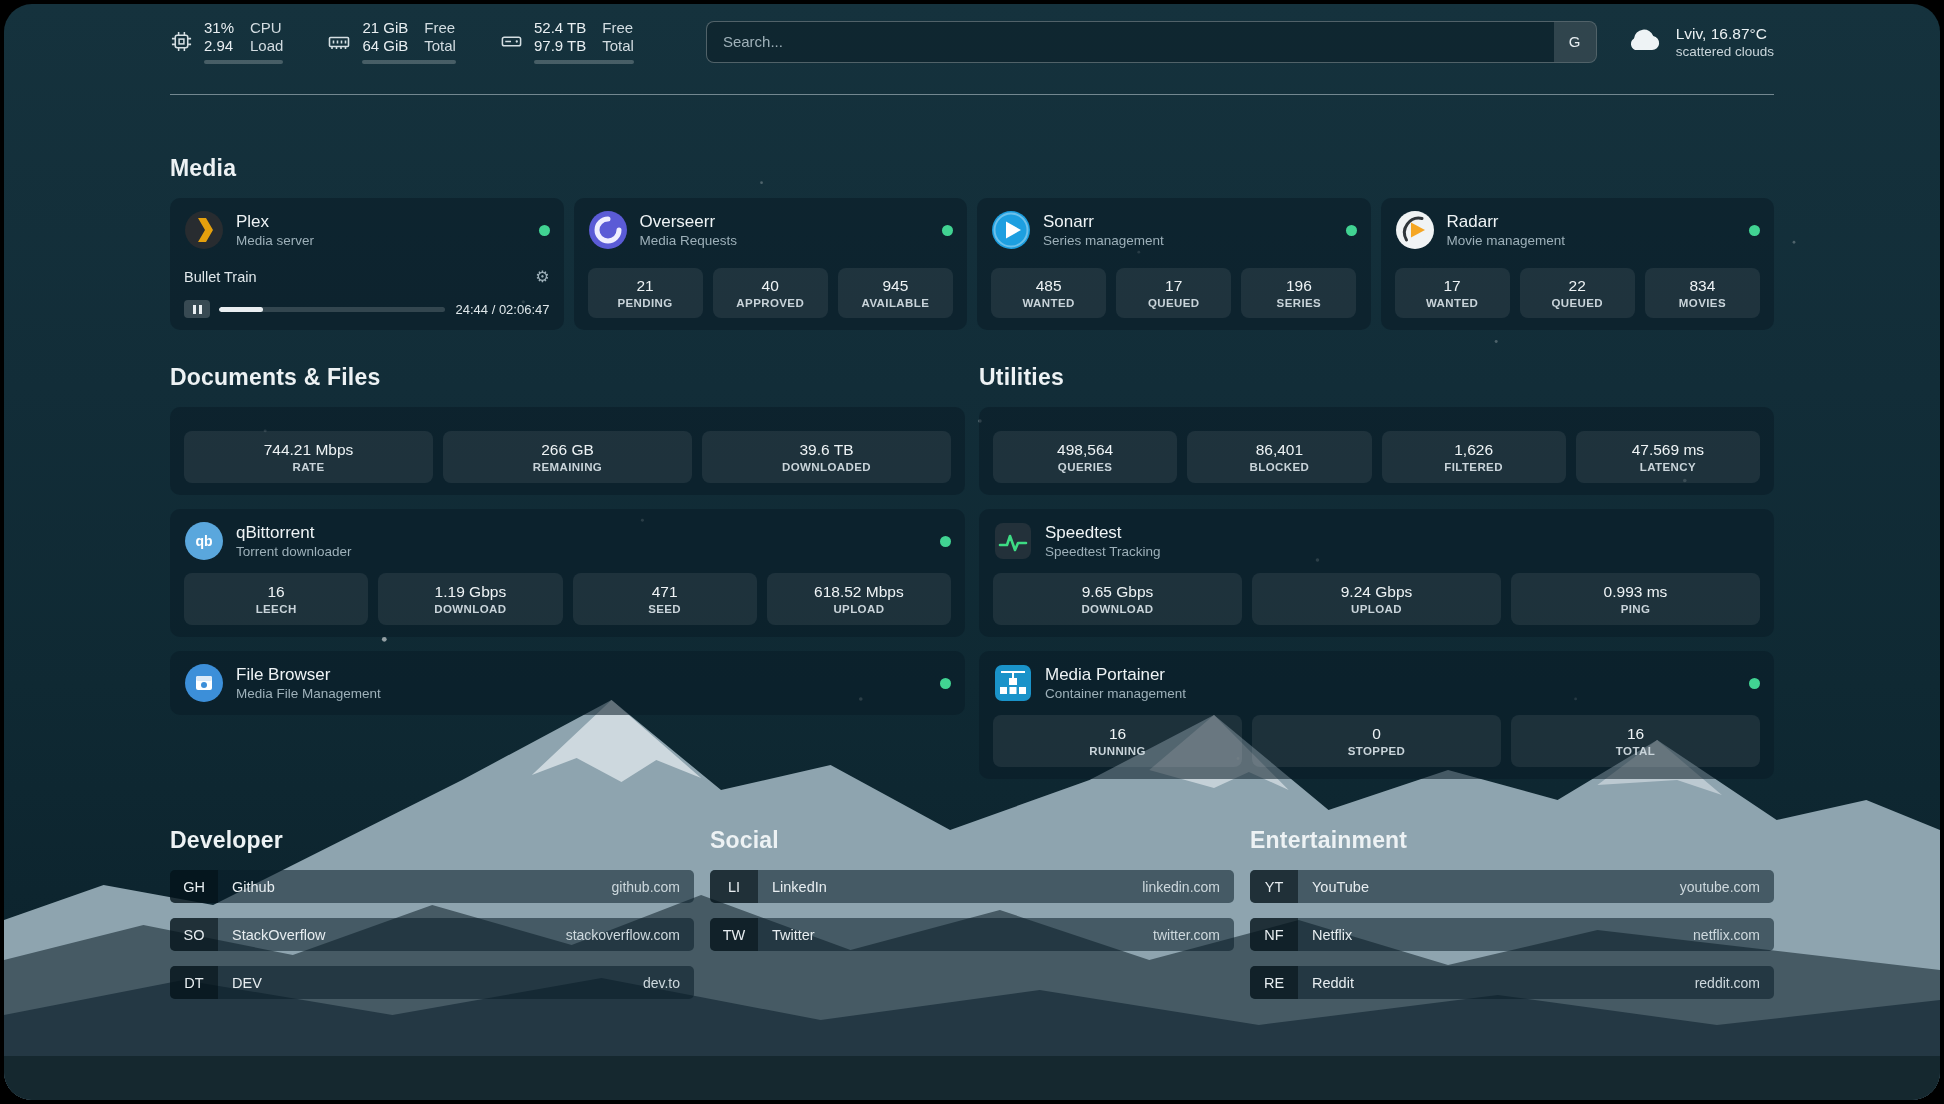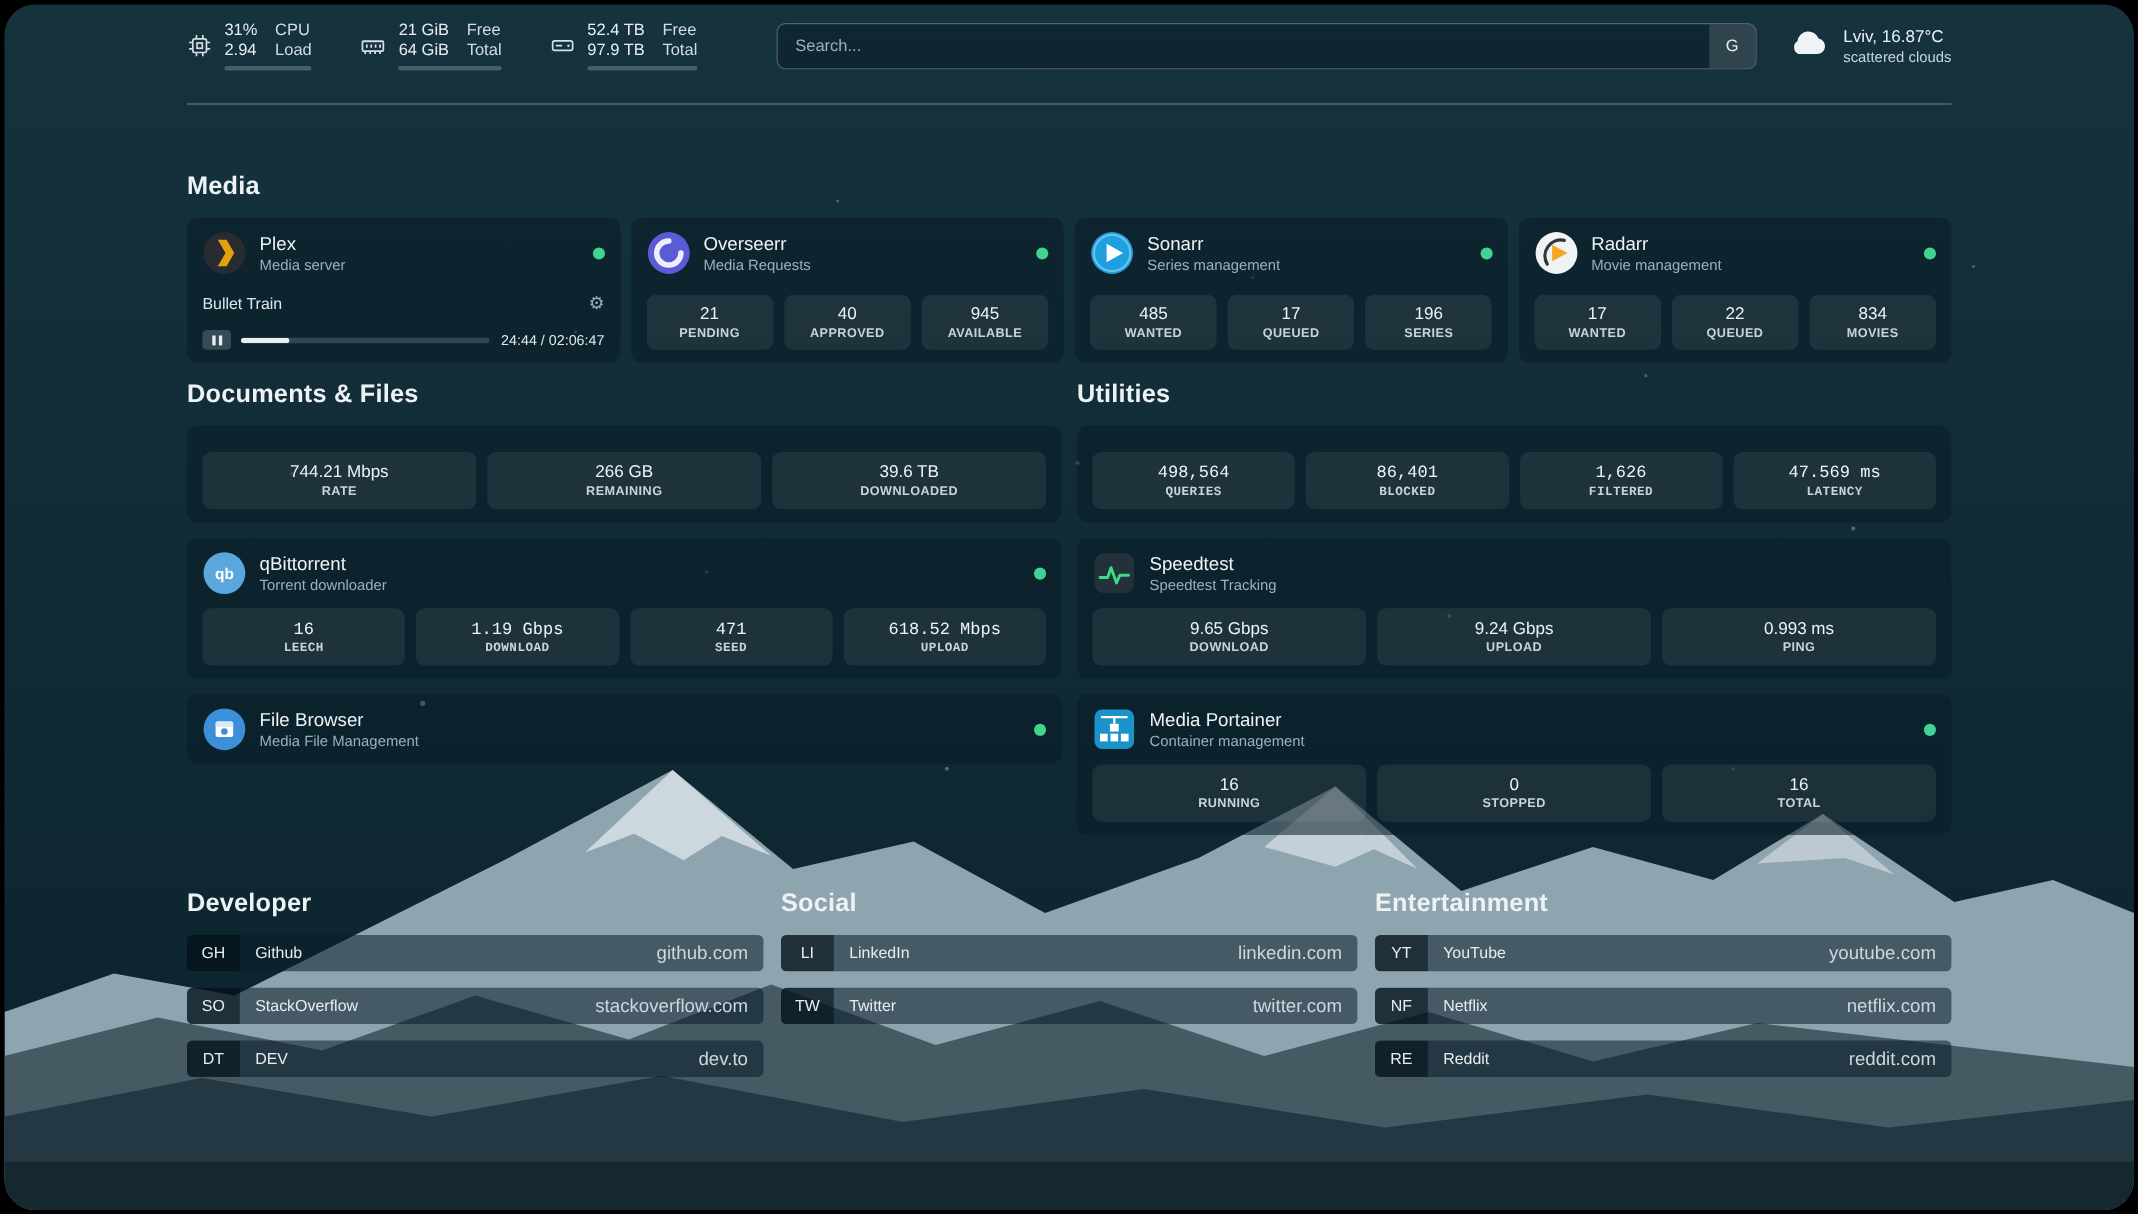--- a/index.html
+++ b/index.html
@@ -39,37 +39,37 @@
   .weather { display:flex; align-items:center; gap:13px; color:#eaf0f2; }
   .w-loc  { font-size:15.5px; line-height:19px; }
   .w-cond { font-size:13.5px; color:#c9d5da; line-height:17px; }
 
   .divider { border:none; border-top:1px solid rgba(210,222,228,0.5); margin:30px 0 0; }
 
   
   .sec-title { font-size:23px; font-weight:600; color:#edf2f4; margin:0 0 16px; letter-spacing:.2px; }
   .media-section { margin-top:60px; }
   .grid4 { display:grid; grid-template-columns:repeat(4,1fr); gap:10px; }
-  .cols  { display:grid; grid-template-columns:1fr 1fr; gap:14px; margin-top:14px; align-items:start; }
+  .cols  { display:grid; grid-template-columns:1fr 1fr; gap:14px; margin-top:34px; align-items:start; }
   .col .card { margin-bottom:14px; }
   .col .card:last-child { margin-bottom:0; }
 
   .card { background:rgba(9,28,38,0.55); border-radius:10px; padding:12px 14px; box-sizing:border-box; }
   .grid4 .card { display:flex; flex-direction:column; justify-content:space-between; height:132px; }
 
   .svc-head { display:flex; align-items:center; }
   .svc-link { display:flex; align-items:center; gap:12px; text-decoration:none; cursor:pointer; }
   .svc-icon { width:40px; height:40px; display:flex; align-items:center; justify-content:center; flex:0 0 40px; }
   .svc-name { display:block; font-size:17px; color:#eef3f5; font-weight:500; line-height:21px; }
   .svc-sub  { display:block; font-size:13.5px; color:#9db0b9; line-height:17px; }
   .dot { width:11px; height:11px; border-radius:50%; background:#41d392; margin-left:auto; flex:0 0 11px; }
 
   .stats { display:grid; gap:10px; margin-top:12px; }
   .stats-3 { grid-template-columns:repeat(3,1fr); }
-  .stats-4 { grid-template-columns:repeat(4,1fr);font-family:Liberation Mono, monospace; }
+  .stats-4 { grid-template-columns:repeat(4,1fr); }
   .stat { background:rgba(255,255,255,0.075); border-radius:8px; height:52px;
           display:flex; flex-direction:column; align-items:center; justify-content:center; gap:2px; }
   .grid4 .stat { height:50px; }
   .stat-value { font-size:15.5px; color:#eef3f5; }
   .stat-label { font-size:11.5px; font-weight:700; color:#c9d4da; letter-spacing:.4px; }
 
   
   .plex-now { display:flex; align-items:center; justify-content:space-between;
               color:#dfe7ea; font-size:14.5px; margin-top:4px; }
   .gear { color:#9db0b9; font-size:16px; cursor:pointer; line-height:1; }
@@ -83,21 +83,21 @@
   .ptime { color:#dfe7ea; font-size:13px; margin-left:11px; white-space:nowrap; }
 
   
   .bookmarks { display:grid; grid-template-columns:repeat(3,1fr); gap:16px; margin-top:48px; }
   .bm-list { display:flex; flex-direction:column; gap:15px; }
   .bm-row { display:flex; align-items:center; height:33px; background:rgba(10,30,40,0.55);
             border-radius:5px; overflow:hidden; text-decoration:none; cursor:pointer; }
   .bm-abbr { width:48px; align-self:stretch; display:flex; align-items:center; justify-content:center;
              background:rgba(2,14,20,0.55); color:#e7edf0; font-size:14.5px; flex:0 0 48px; }
   .bm-name { margin-left:14px; color:#e7edf0; font-size:14.5px; }
-  .bm-url  { margin-left:auto; margin-right:14px; color:#cdd8dd; font-size:17px; }
+  .bm-url  { margin-left:auto; margin-right:14px; color:#cdd8dd; font-size:14px; }
 </style>
 </head>
 <body>
 
 <div class="frame">
 
   <svg class="bg-mountains" viewBox="0 0 1944 440" preserveAspectRatio="none">
     <path d="M0,260 L100,225 L210,245 L330,185 L460,120 L610,40 L720,130 L830,105 L950,170 L1090,120 L1215,55 L1330,150 L1450,110 L1560,140 L1660,80 L1780,160 L1870,140 L1944,170 L1944,440 L0,440 Z" fill="#8ea4af"></path>
     <path d="M530,115 L610,40 L700,118 L655,100 L620,122 L575,98 Z" fill="#cdd8de"></path>
     <path d="M1150,110 L1215,55 L1290,130 L1250,112 L1215,128 Z" fill="#c4d0d7"></path>

